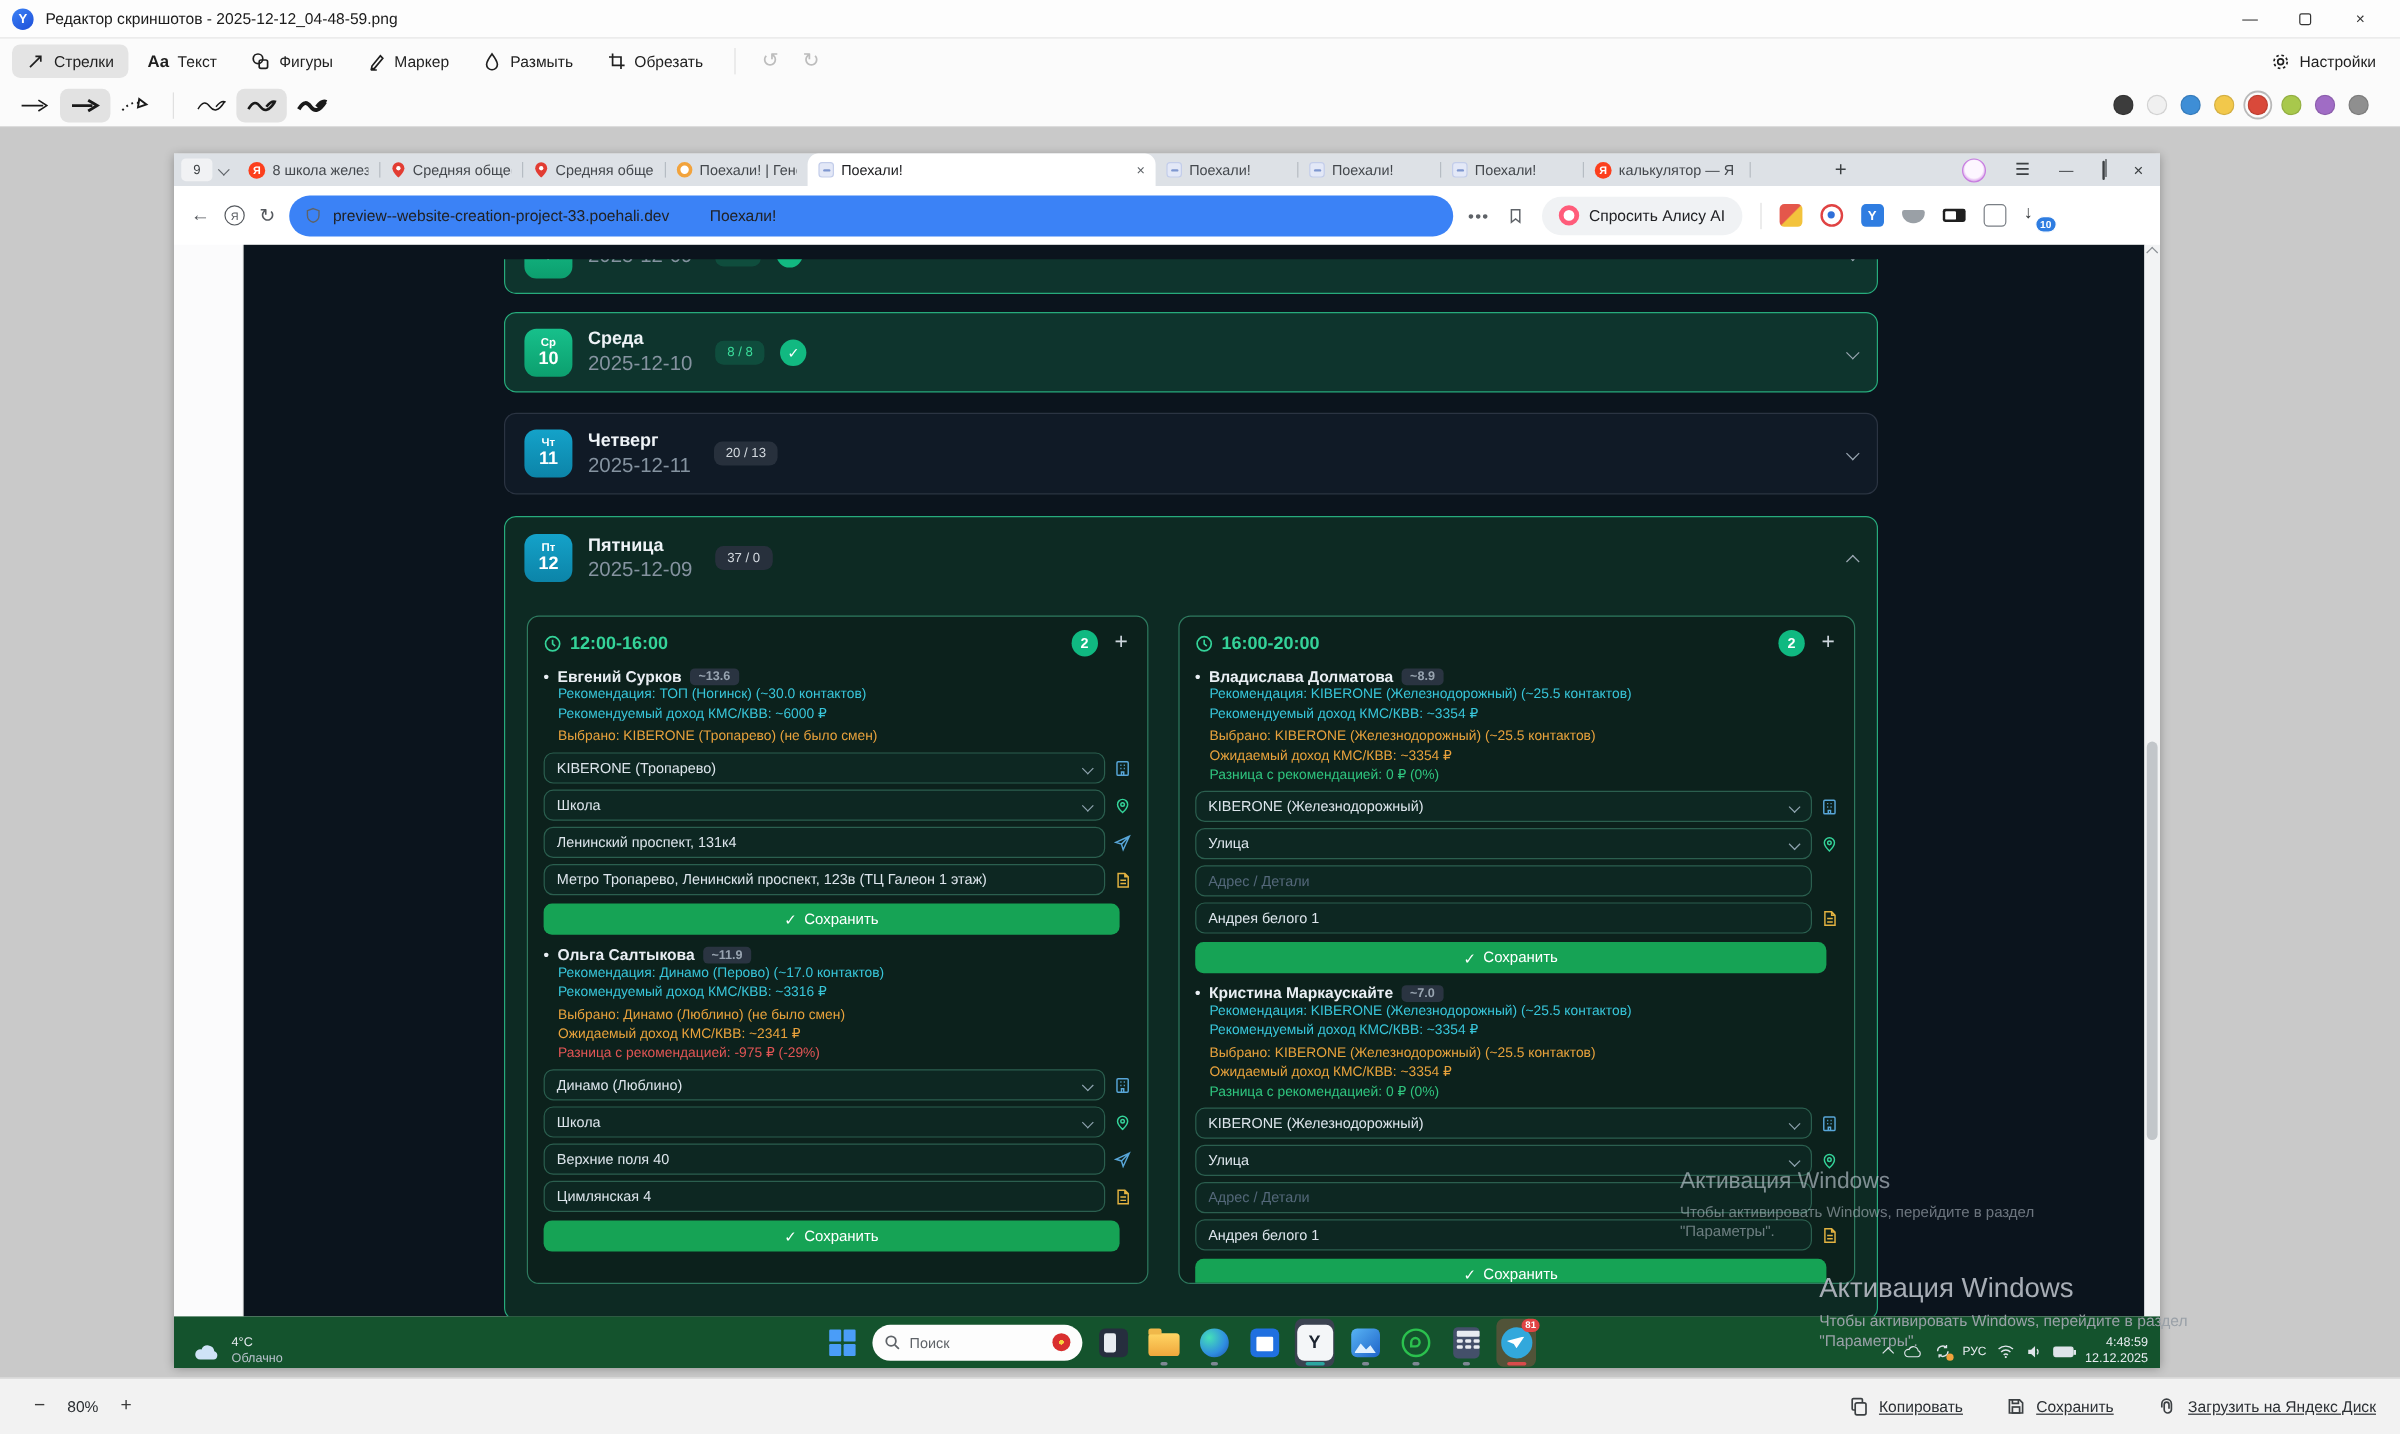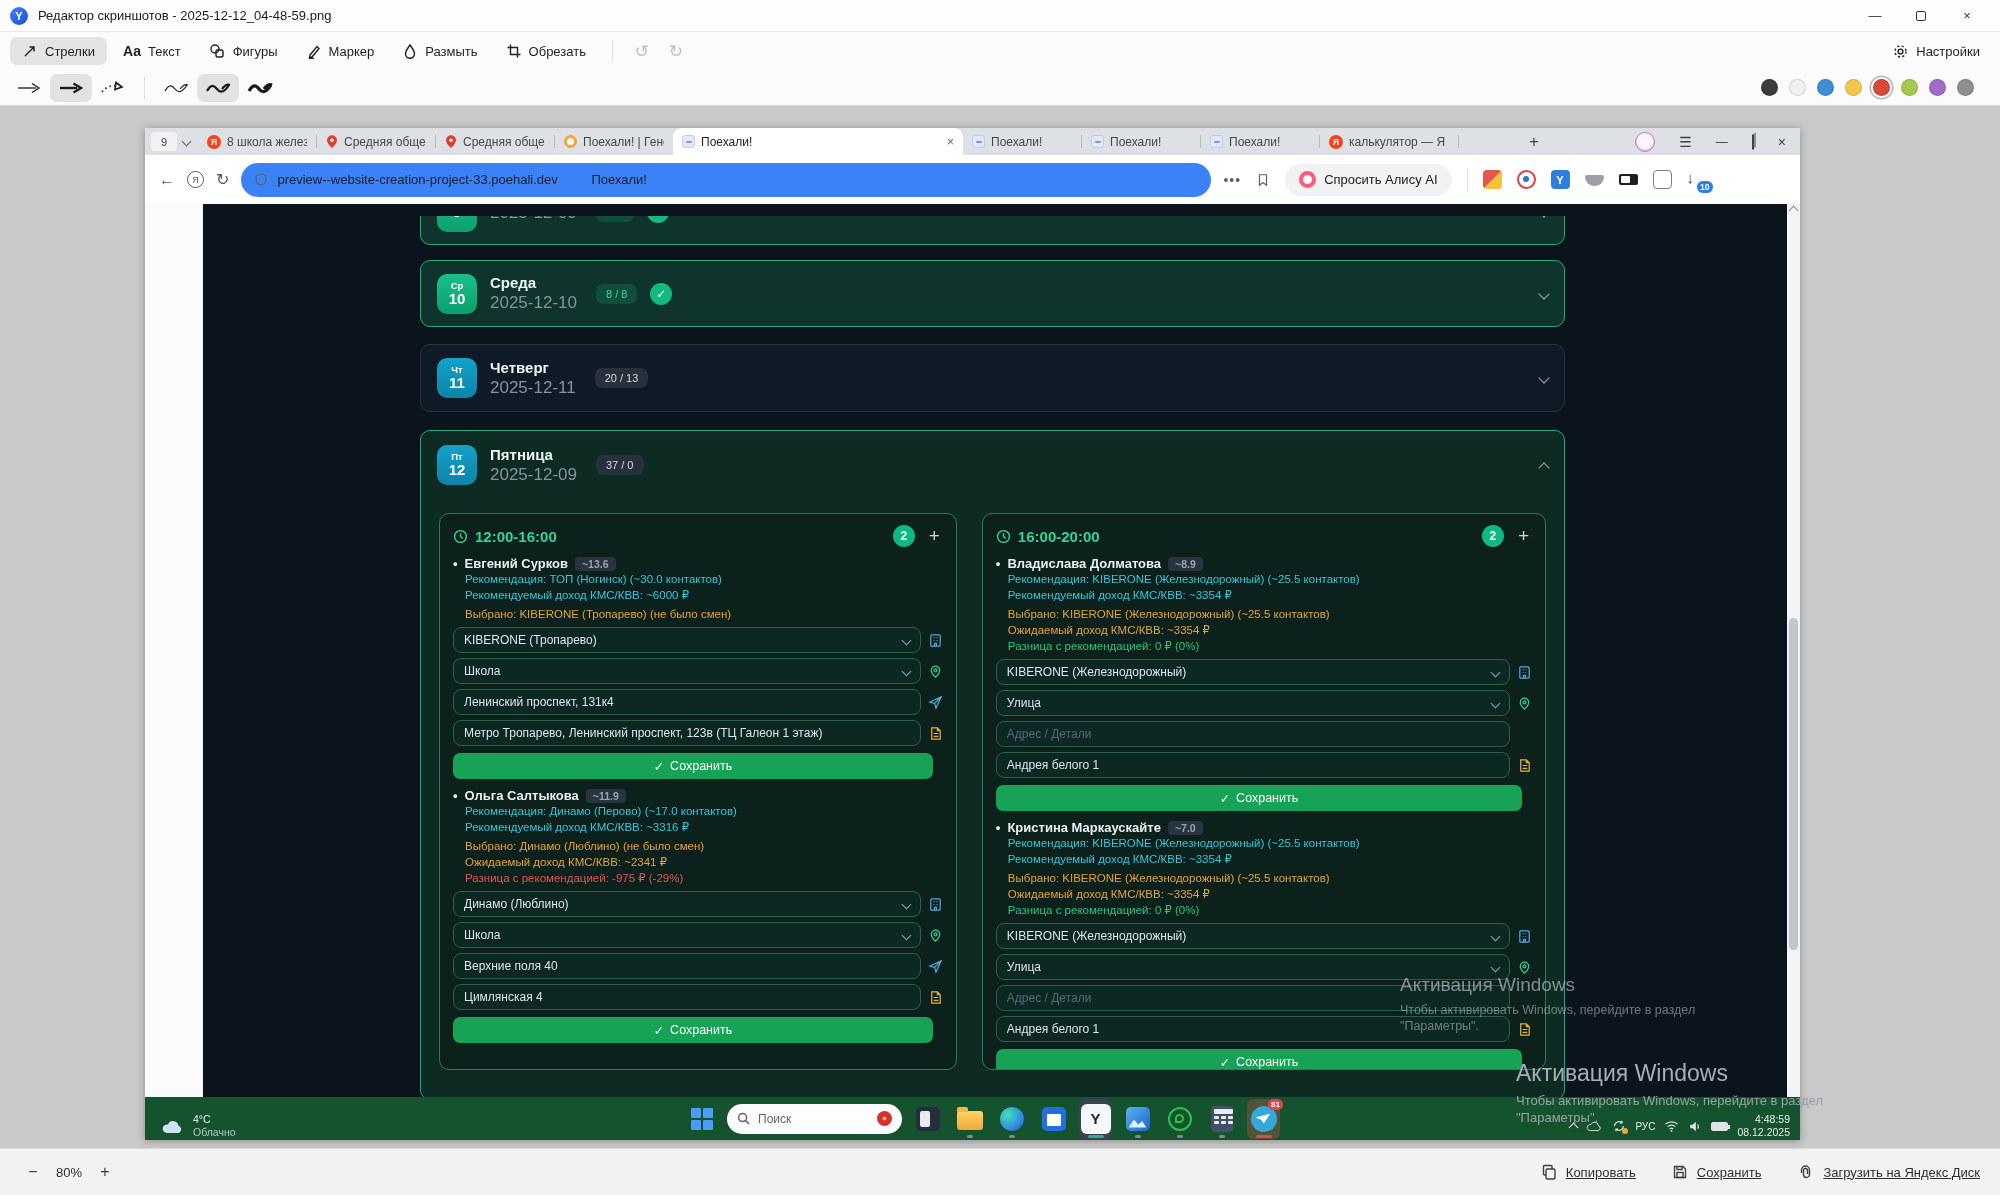--- a/index.html
+++ b/index.html
@@ -840,21 +840,21 @@
             <path d="M1.5 4.5 a9.5 9.5 0 0 1 13 0 M3.8 7.2 a6 6 0 0 1 8.4 0 M6.1 9.8 a2.8 2.8 0 0 1 3.8 0"></path>
             <circle cx="8" cy="11.8" r="1" fill="#dfe4ea" stroke="none"></circle>
           </svg>
         <svg width="14" height="13" viewBox="0 0 16 14">
             <path d="M2.5 5 v4 h2.8 L9 12.5 v-11 L5.3 5 Z" fill="#dfe4ea" stroke="none"></path>
             <path d="M11 4.5 a4.5 4.5 0 0 1 0 5"></path>
           </svg>
         <span class="batt"></span>
         <div class="clockcol">
           <div>4:48:59</div>
-          <div>08.12.2025</div>
+          <div>12.12.2025</div>
         </div>
       </div>
     </div>
 
   </div>
 </div>
 
 <div class="wm-outer">
   <div class="wt">Активация Windows</div>
   <div class="wl"><span>Чтобы активировать Windows, перейдите в раздел</span></div>

